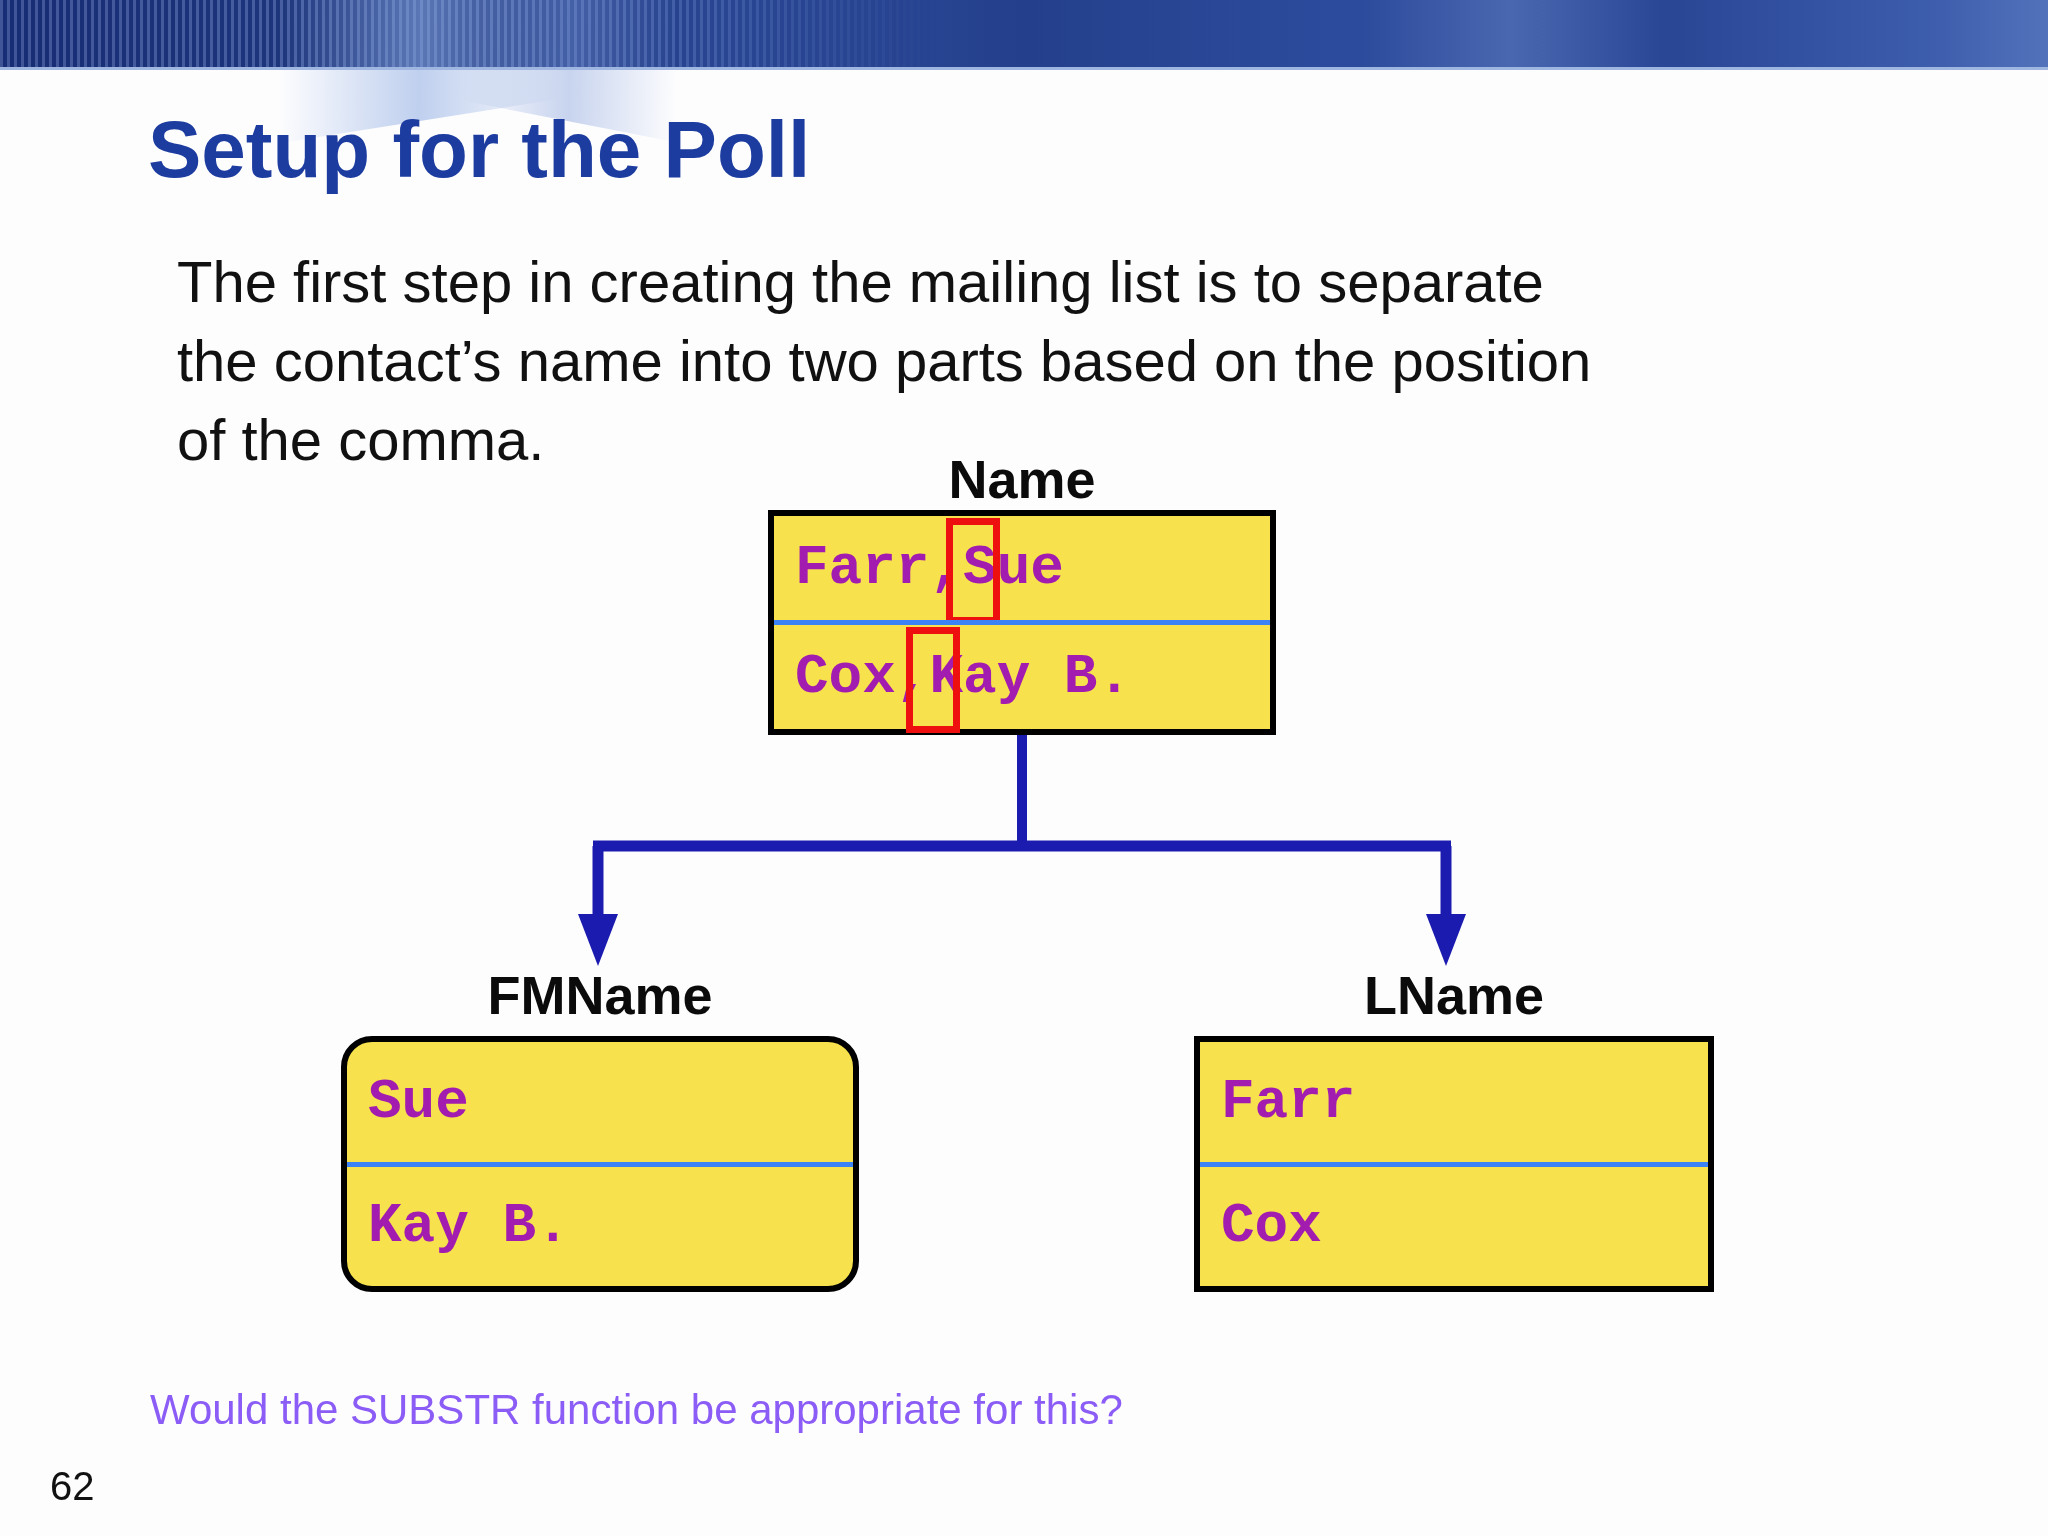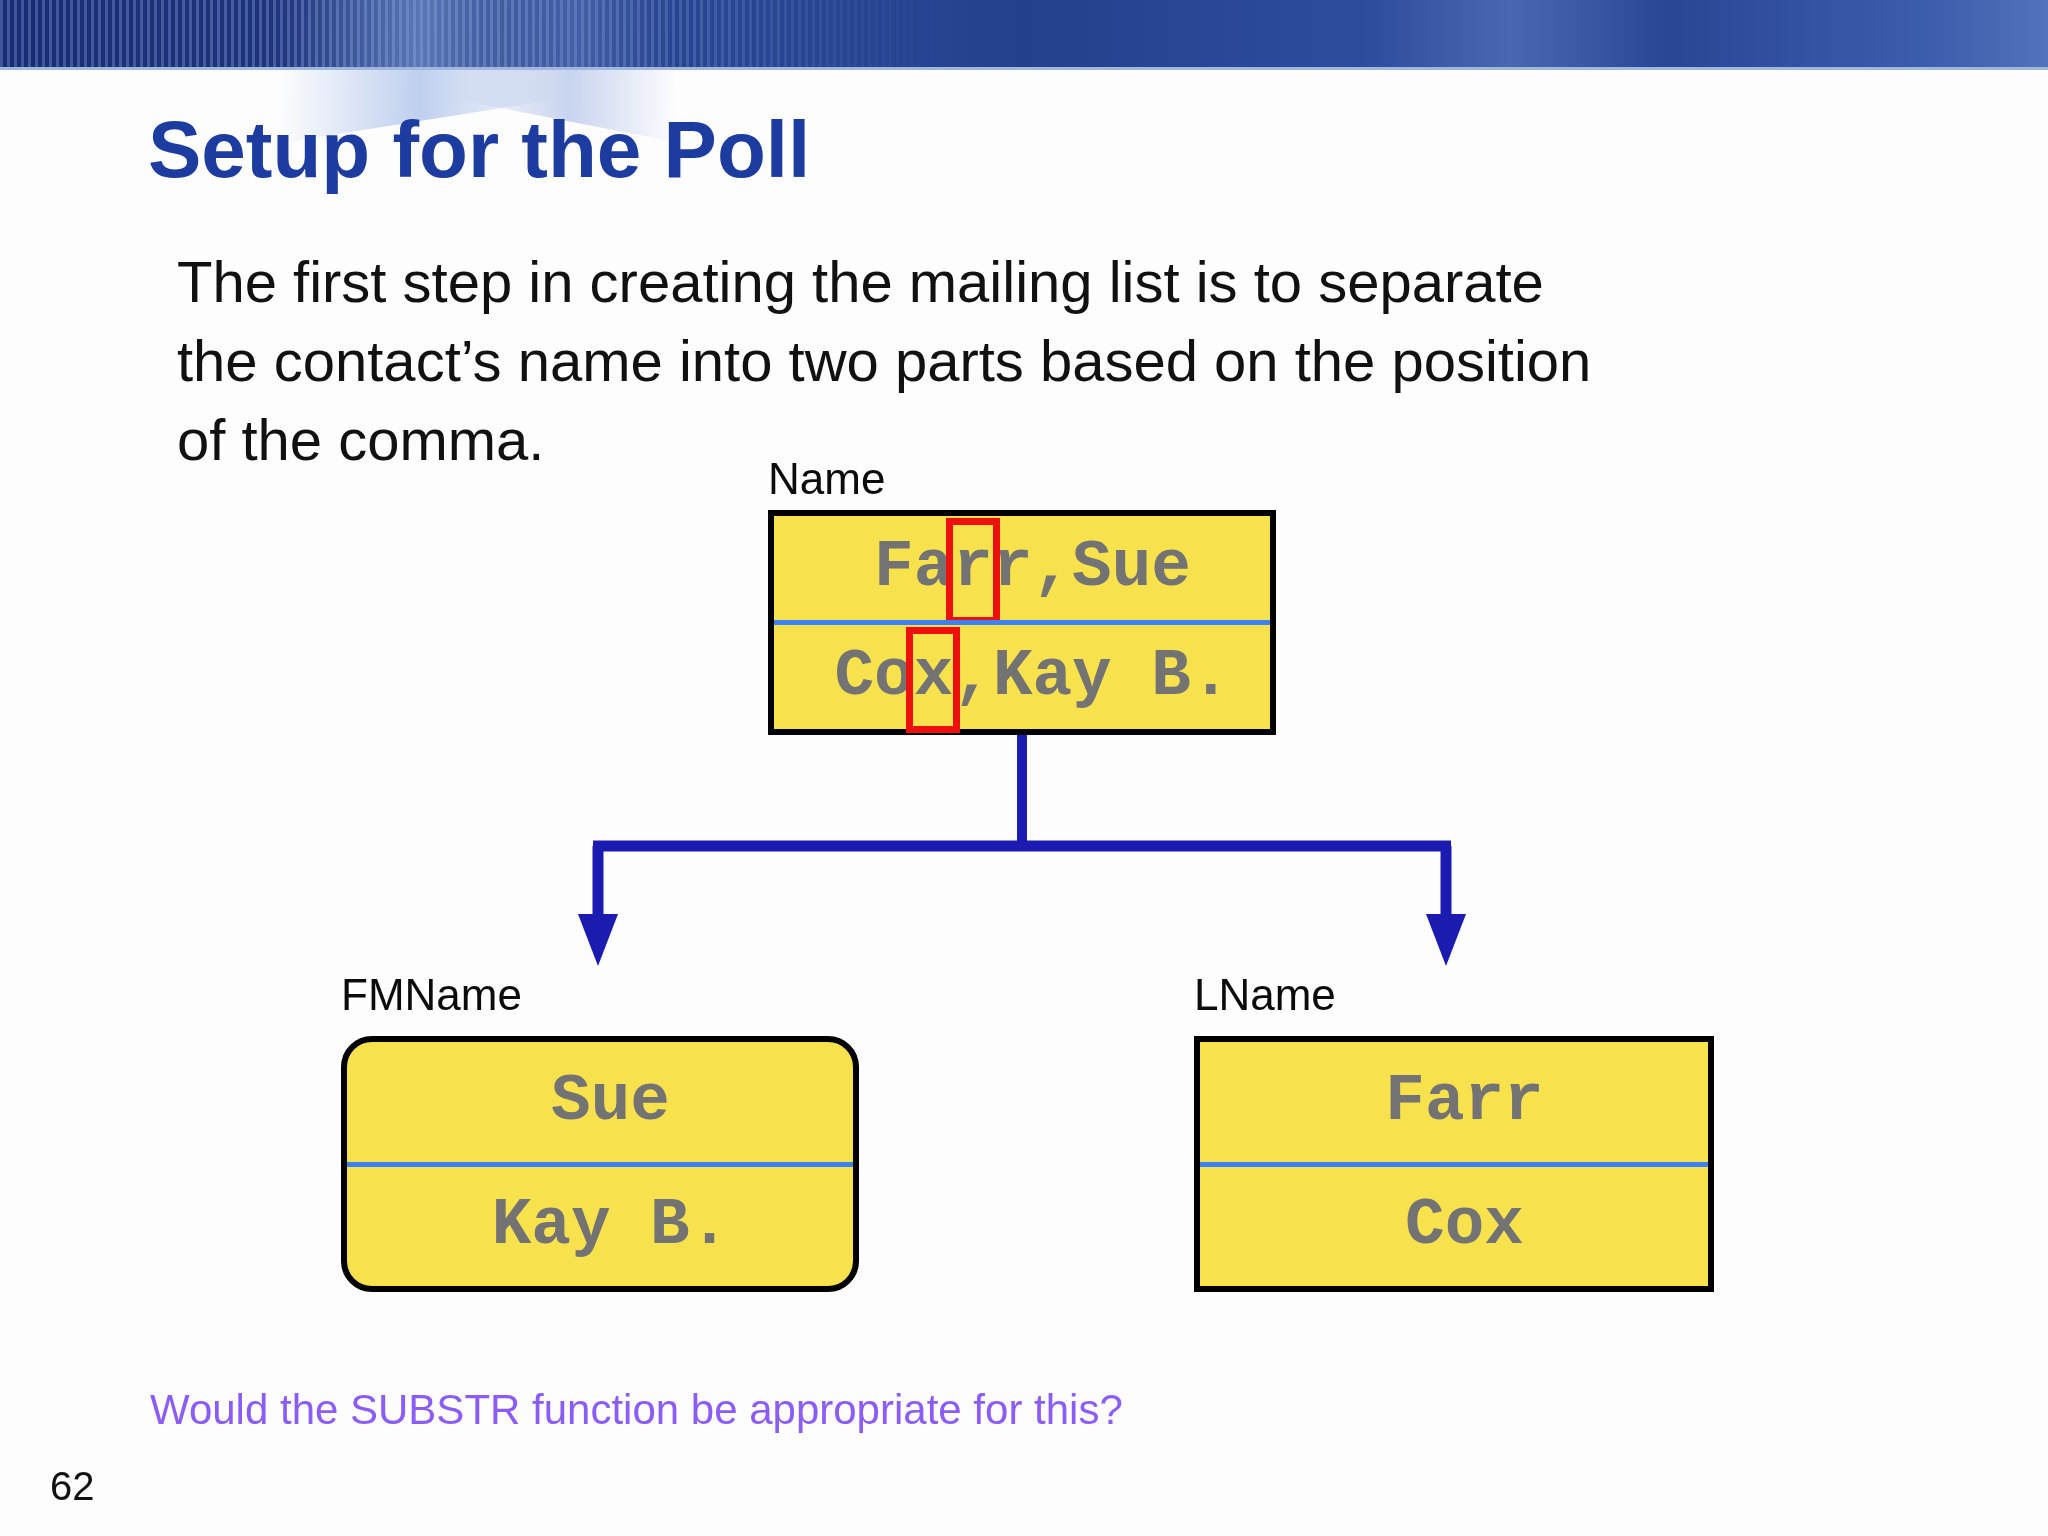--- a/index.html
+++ b/index.html
@@ -49,41 +49,41 @@
     position:absolute;left:150px;top:1386px;
     font-size:42px;color:#8b5cf6;white-space:nowrap;
   }
   .pagenum{
     position:absolute;left:50px;top:1464px;
     font-size:40px;font-weight:normal;color:#111;
   }
 
   
   .col-label{
-    position:absolute;text-align:left;
-    font-size:44px;font-weight:normal;color:#0b0b0b;line-height:54px;white-space:nowrap;
+    position:absolute;text-align:center;
+    font-size:54px;font-weight:bold;color:#0b0b0b;line-height:54px;white-space:nowrap;
   }
   .name-label{left:768px;width:508px;top:452px;}
   .fm-label{left:341px;width:518px;top:968px;}
   .ln-label{left:1194px;width:520px;top:968px;}
 
   .databox{
     position:absolute;background:#f7e24e;border:6px solid #000;
     display:flex;flex-direction:column;box-sizing:border-box;
   }
   .name-box{left:768px;top:510px;width:508px;height:225px;}
   .fm-box{left:341px;top:1036px;width:518px;height:256px;border-radius:31px;}
   .ln-box{left:1194px;top:1036px;width:520px;height:256px;}
 
   .cell{
     position:relative;flex:1;display:flex;align-items:center;
     padding-left:21px;box-sizing:border-box;
     font-family:"Liberation Mono","DejaVu Sans Mono",monospace;
-    font-weight:bold;font-size:66px;line-height:1;color:#737373;
-    letter-spacing:0;white-space:pre;justify-content:center;
+    font-weight:bold;font-size:56px;line-height:1;color:#a21caf;
+    letter-spacing:0;white-space:pre;
   }
   .cell + .cell{border-top:5px solid #3b82f6;}
 
   .red-rect{
     position:absolute;top:2px;height:92px;width:40px;
     border:7px solid #ee0f0f;background:transparent;pointer-events:none;
   }
   .red-rect.r1{left:172px;}
   .red-rect.r2{left:132px;}
 

